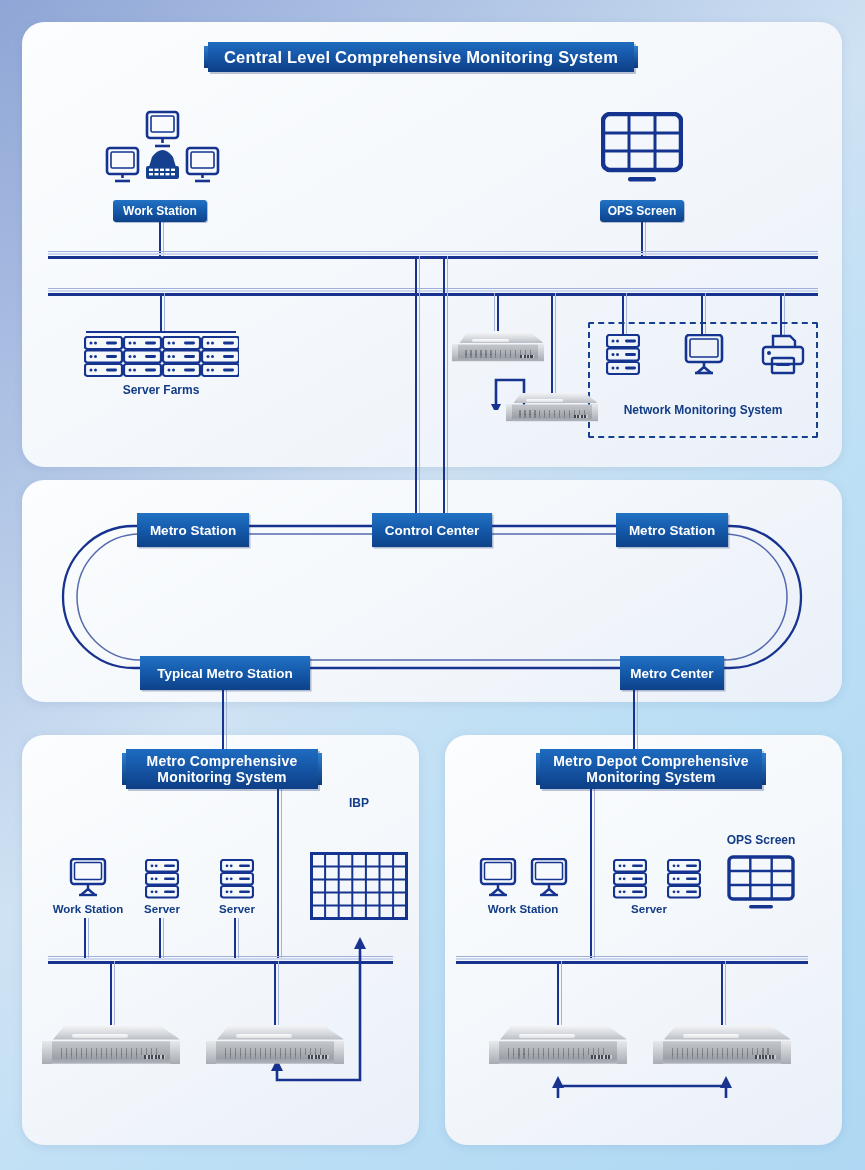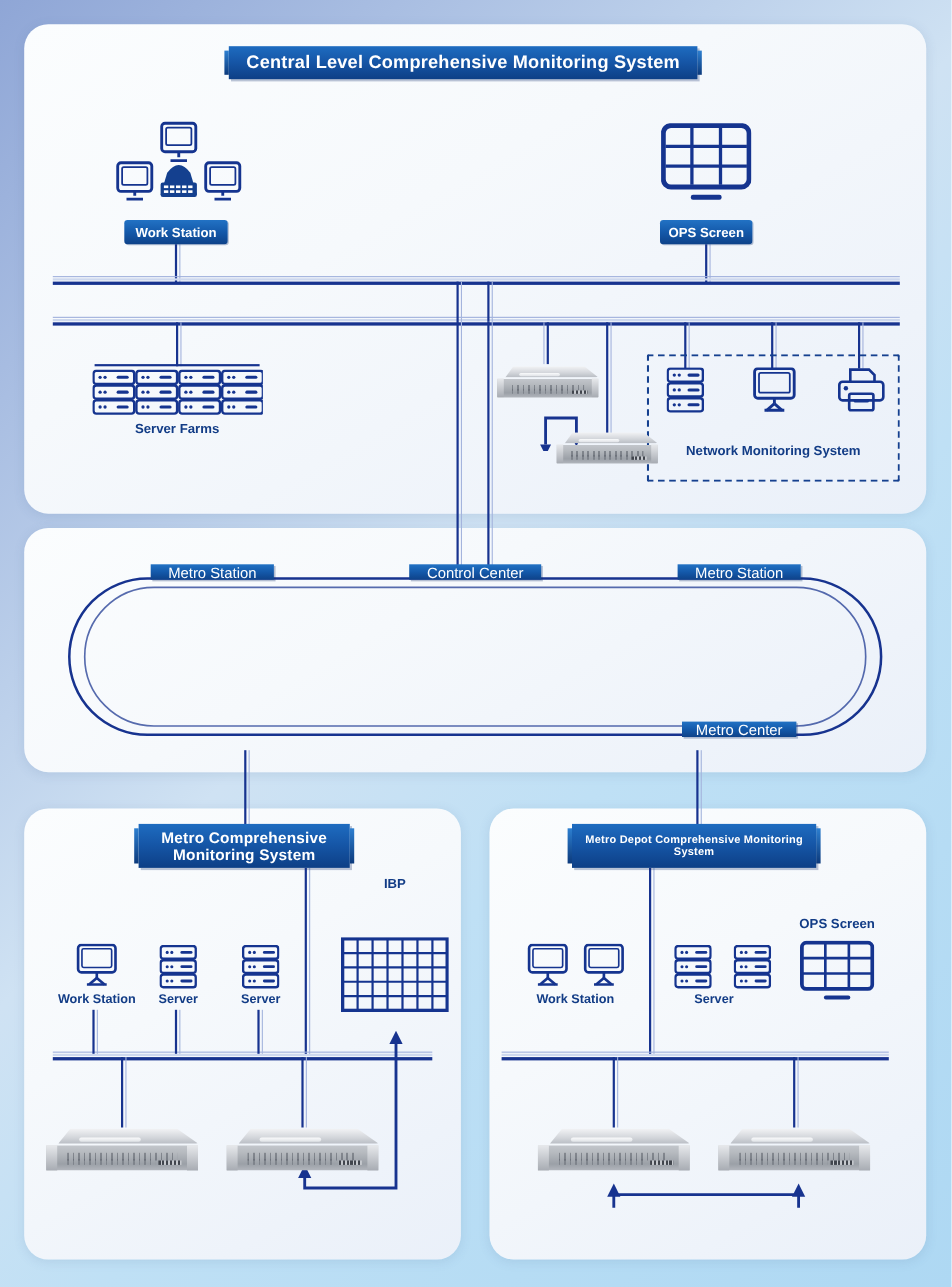--- a/index.html
+++ b/index.html
@@ -39,38 +39,38 @@
   }
   .banner::before, .banner::after {
     content: ""; position: absolute; top: 4px; bottom: 4px; width: 4px;
     background: linear-gradient(180deg,#2d7fd0,#0c3a7c);
   }
   .banner::before { left: -4px; }
   .banner::after  { right: -4px; }
 
   #title-main  { left: 208px; top: 42px;  width: 426px; height: 30px; font-size: 16.5px; }
   #title-metro { left: 126px; top: 749px; width: 192px; height: 40px; font-size: 14px; }
-  #title-depot { left: 520px; top: 749px; width: 222px; height: 40px; font-size: 10px; }
+  #title-depot { left: 540px; top: 749px; width: 222px; height: 40px; font-size: 14px; }
 
   .tag {
     position: absolute;
     background: linear-gradient(180deg, #2272c4 0%, #1459aa 50%, #0e4289 100%);
     color: #fff; font-weight: bold; font-size: 12px;
     border-radius: 3px;
     display: flex; align-items: center; justify-content: center;
     box-shadow: 1px 1px 0 rgba(20,50,110,.3);
     z-index: 20; white-space: nowrap;
   }
   .ringtag {
     position: absolute;
     background: linear-gradient(180deg, #2272c4 0%, #1459aa 50%, #0e4289 100%);
-    color: #fff; font-weight: normal; font-size: 13.5px;
+    color: #fff; font-weight: bold; font-size: 13.5px;
     display: flex; align-items: center; justify-content: center;
     box-shadow: 1.5px 1.5px 0 rgba(20,50,110,.3);
-    z-index: 25; white-space: nowrap; height: 14px;
+    z-index: 25; white-space: nowrap; height: 34px;
   }
 
   .cap {
     position: absolute;
     color: #123c86; font-weight: bold; font-size: 12px;
     text-align: center; white-space: nowrap; z-index: 15;
   }
   .cap.sm { font-size: 11.5px; }
   
   .bus { position: absolute; z-index: 5; }
@@ -389,20 +389,21 @@
   <div class="panel" id="panel-ring"></div>
 
   <svg id="ring-svg" viewBox="0 0 820 222">
     <path d="M112 46 H708 A70 70 0 0 1 708 188 H112 A70 70 0 0 1 112 46 Z" fill="none" stroke="#17338f" stroke-width="2.3"></path>
     <path d="M118 54 H702 A62 62 0 0 1 702 180 H118 A62 62 0 0 1 118 54 Z" fill="none" stroke="#17338f" stroke-width="1.5" opacity=".72"></path>
   </svg>
 
   <div class="ringtag" style="left:137px; top:513px; width:112px;">Metro Station</div>
   <div class="ringtag" style="left:372px; top:513px; width:120px;">Control Center</div>
   <div class="ringtag" style="left:616px; top:513px; width:112px;">Metro Station</div>
+  <div class="ringtag" style="left:140px; top:656px; width:170px;">Typical Metro Station</div>
   <div class="ringtag" style="left:620px; top:656px; width:104px;">Metro Center</div>
 
   <div class="vsimple" style="left:222px; top:682px; height:68px;"></div>
   <div class="vlight" style="left:225.5px; top:682px; height:68px;"></div>
   <div class="vsimple" style="left:633px; top:682px; height:68px;"></div>
   <div class="vlight" style="left:636.5px; top:682px; height:68px;"></div>
 
   <div class="panel" id="panel-metro"></div>
   <div class="banner" id="title-metro">Metro Comprehensive Monitoring System</div>
 

